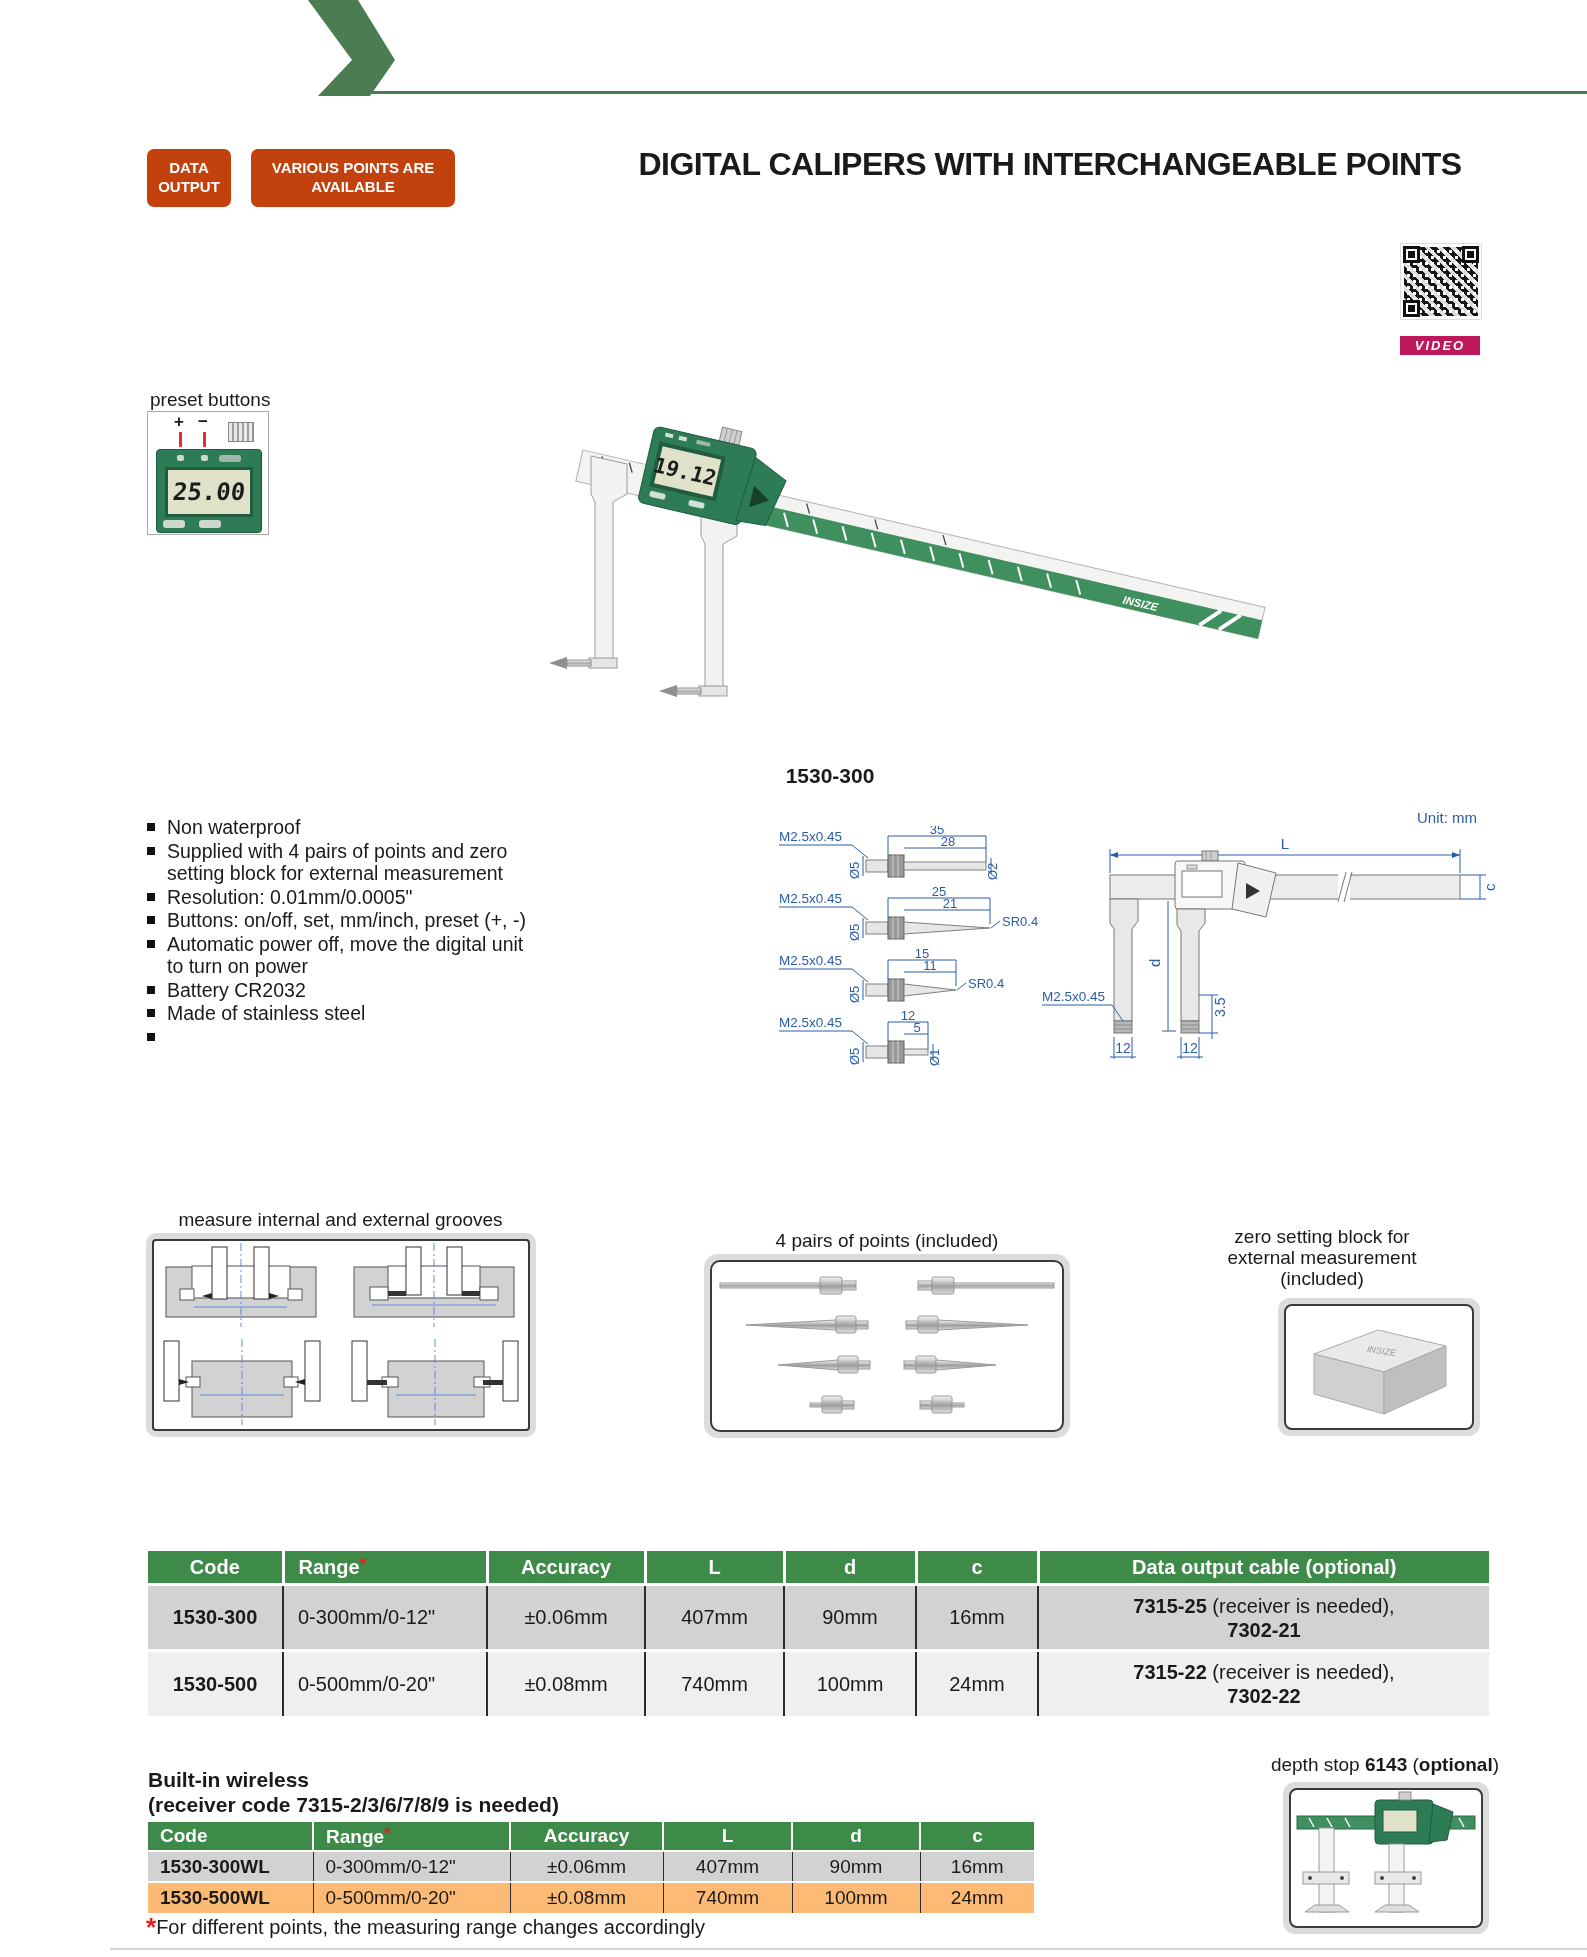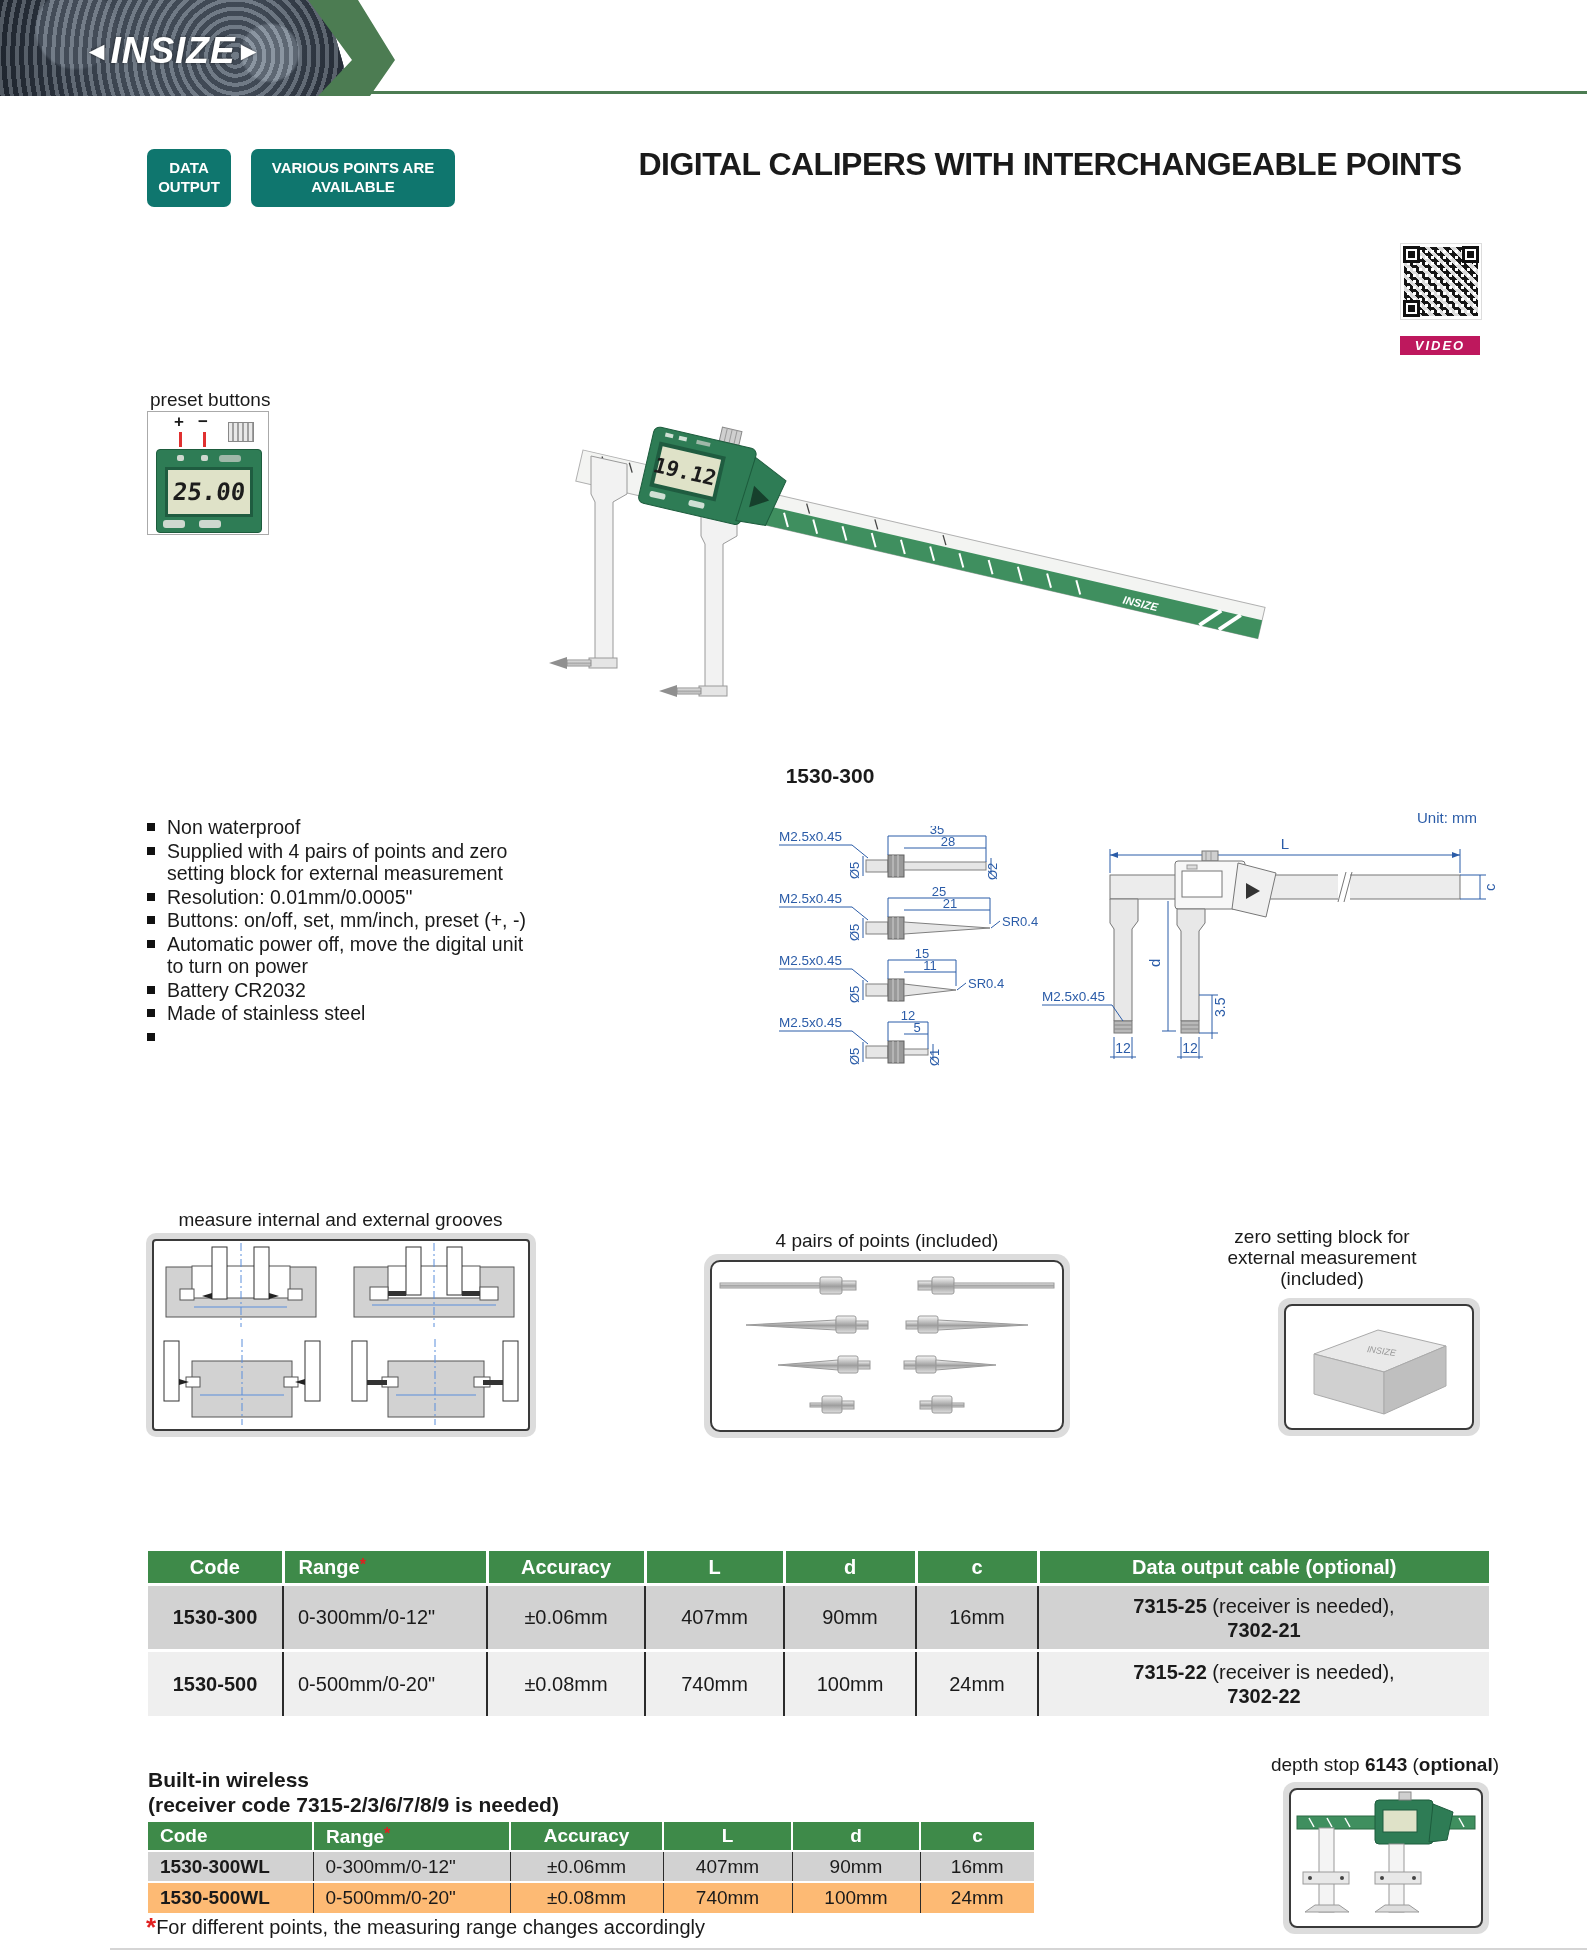--- a/index.html
+++ b/index.html
@@ -18,21 +18,21 @@
       #222932;}
   .hdr-logo{left:48px;top:30px;width:250px;text-align:center;color:#fff;
     font-weight:bold;font-style:italic;font-size:37px;letter-spacing:1px;white-space:nowrap;
     text-shadow:0 0 3px rgba(0,0,0,.6);}
   .hdr-logo .arr{font-style:normal;font-size:26px;vertical-align:3px;}
   .hdr-chev{left:300px;top:0;width:100px;height:96px;background:#4c7c52;
     clip-path:polygon(8px 0,58px 0,95px 60px,70px 96px,18px 96px,52px 60px);}
   .hdr-line{left:358px;top:91px;width:1229px;height:3px;background:#4c7c52;}
 
   
-  .badge{background:#0f766e;color:#fff;font-weight:bold;font-size:15px;line-height:1.25;
+  .badge{background:#c2410c;color:#fff;font-weight:bold;font-size:15px;line-height:1.25;
     border-radius:7px;display:flex;align-items:center;justify-content:center;text-align:center;padding:4px;}
   .badge1{left:147px;top:149px;width:76px;height:50px;}
   .badge2{left:251px;top:149px;width:196px;height:50px;}
   .title{left:600px;top:146px;width:900px;text-align:center;font-size:32px;font-weight:bold;
     letter-spacing:-0.5px;white-space:nowrap;}
 
   
   .qr{left:1400px;top:243px;width:80px;height:75px;background:#fff;border:1px solid #ddd;}
   .qr-pat{position:absolute;inset:3px;
     background-image:
@@ -115,23 +115,20 @@
   .bottom-line{left:110px;top:1948px;width:1477px;height:2px;background:#d5d5d5;}
 
   .prod-cap{left:740px;top:764px;width:180px;text-align:center;font-weight:bold;font-size:21px;}
   .ds-cap{left:1250px;top:1754px;width:270px;text-align:center;font-size:19px;}
 </style>
 </head>
 <body>
 
 <div id="page">
 
-  <div class="abs hdr-photo">
-    <div class="abs hdr-logo"><span class="arr">◄</span><span>INSIZE</span><span class="arr">►</span></div>
-  </div>
   <div class="abs hdr-chev"></div>
   <div class="abs hdr-line"></div>
 
   <div class="abs badge badge1">DATA OUTPUT</div>
   <div class="abs badge badge2">VARIOUS POINTS ARE AVAILABLE</div>
   <div class="abs title">DIGITAL CALIPERS WITH INTERCHANGEABLE POINTS</div>
 
   <div class="abs qr">
     <div class="qr-pat"></div>
     <div class="f f-tl"></div>

